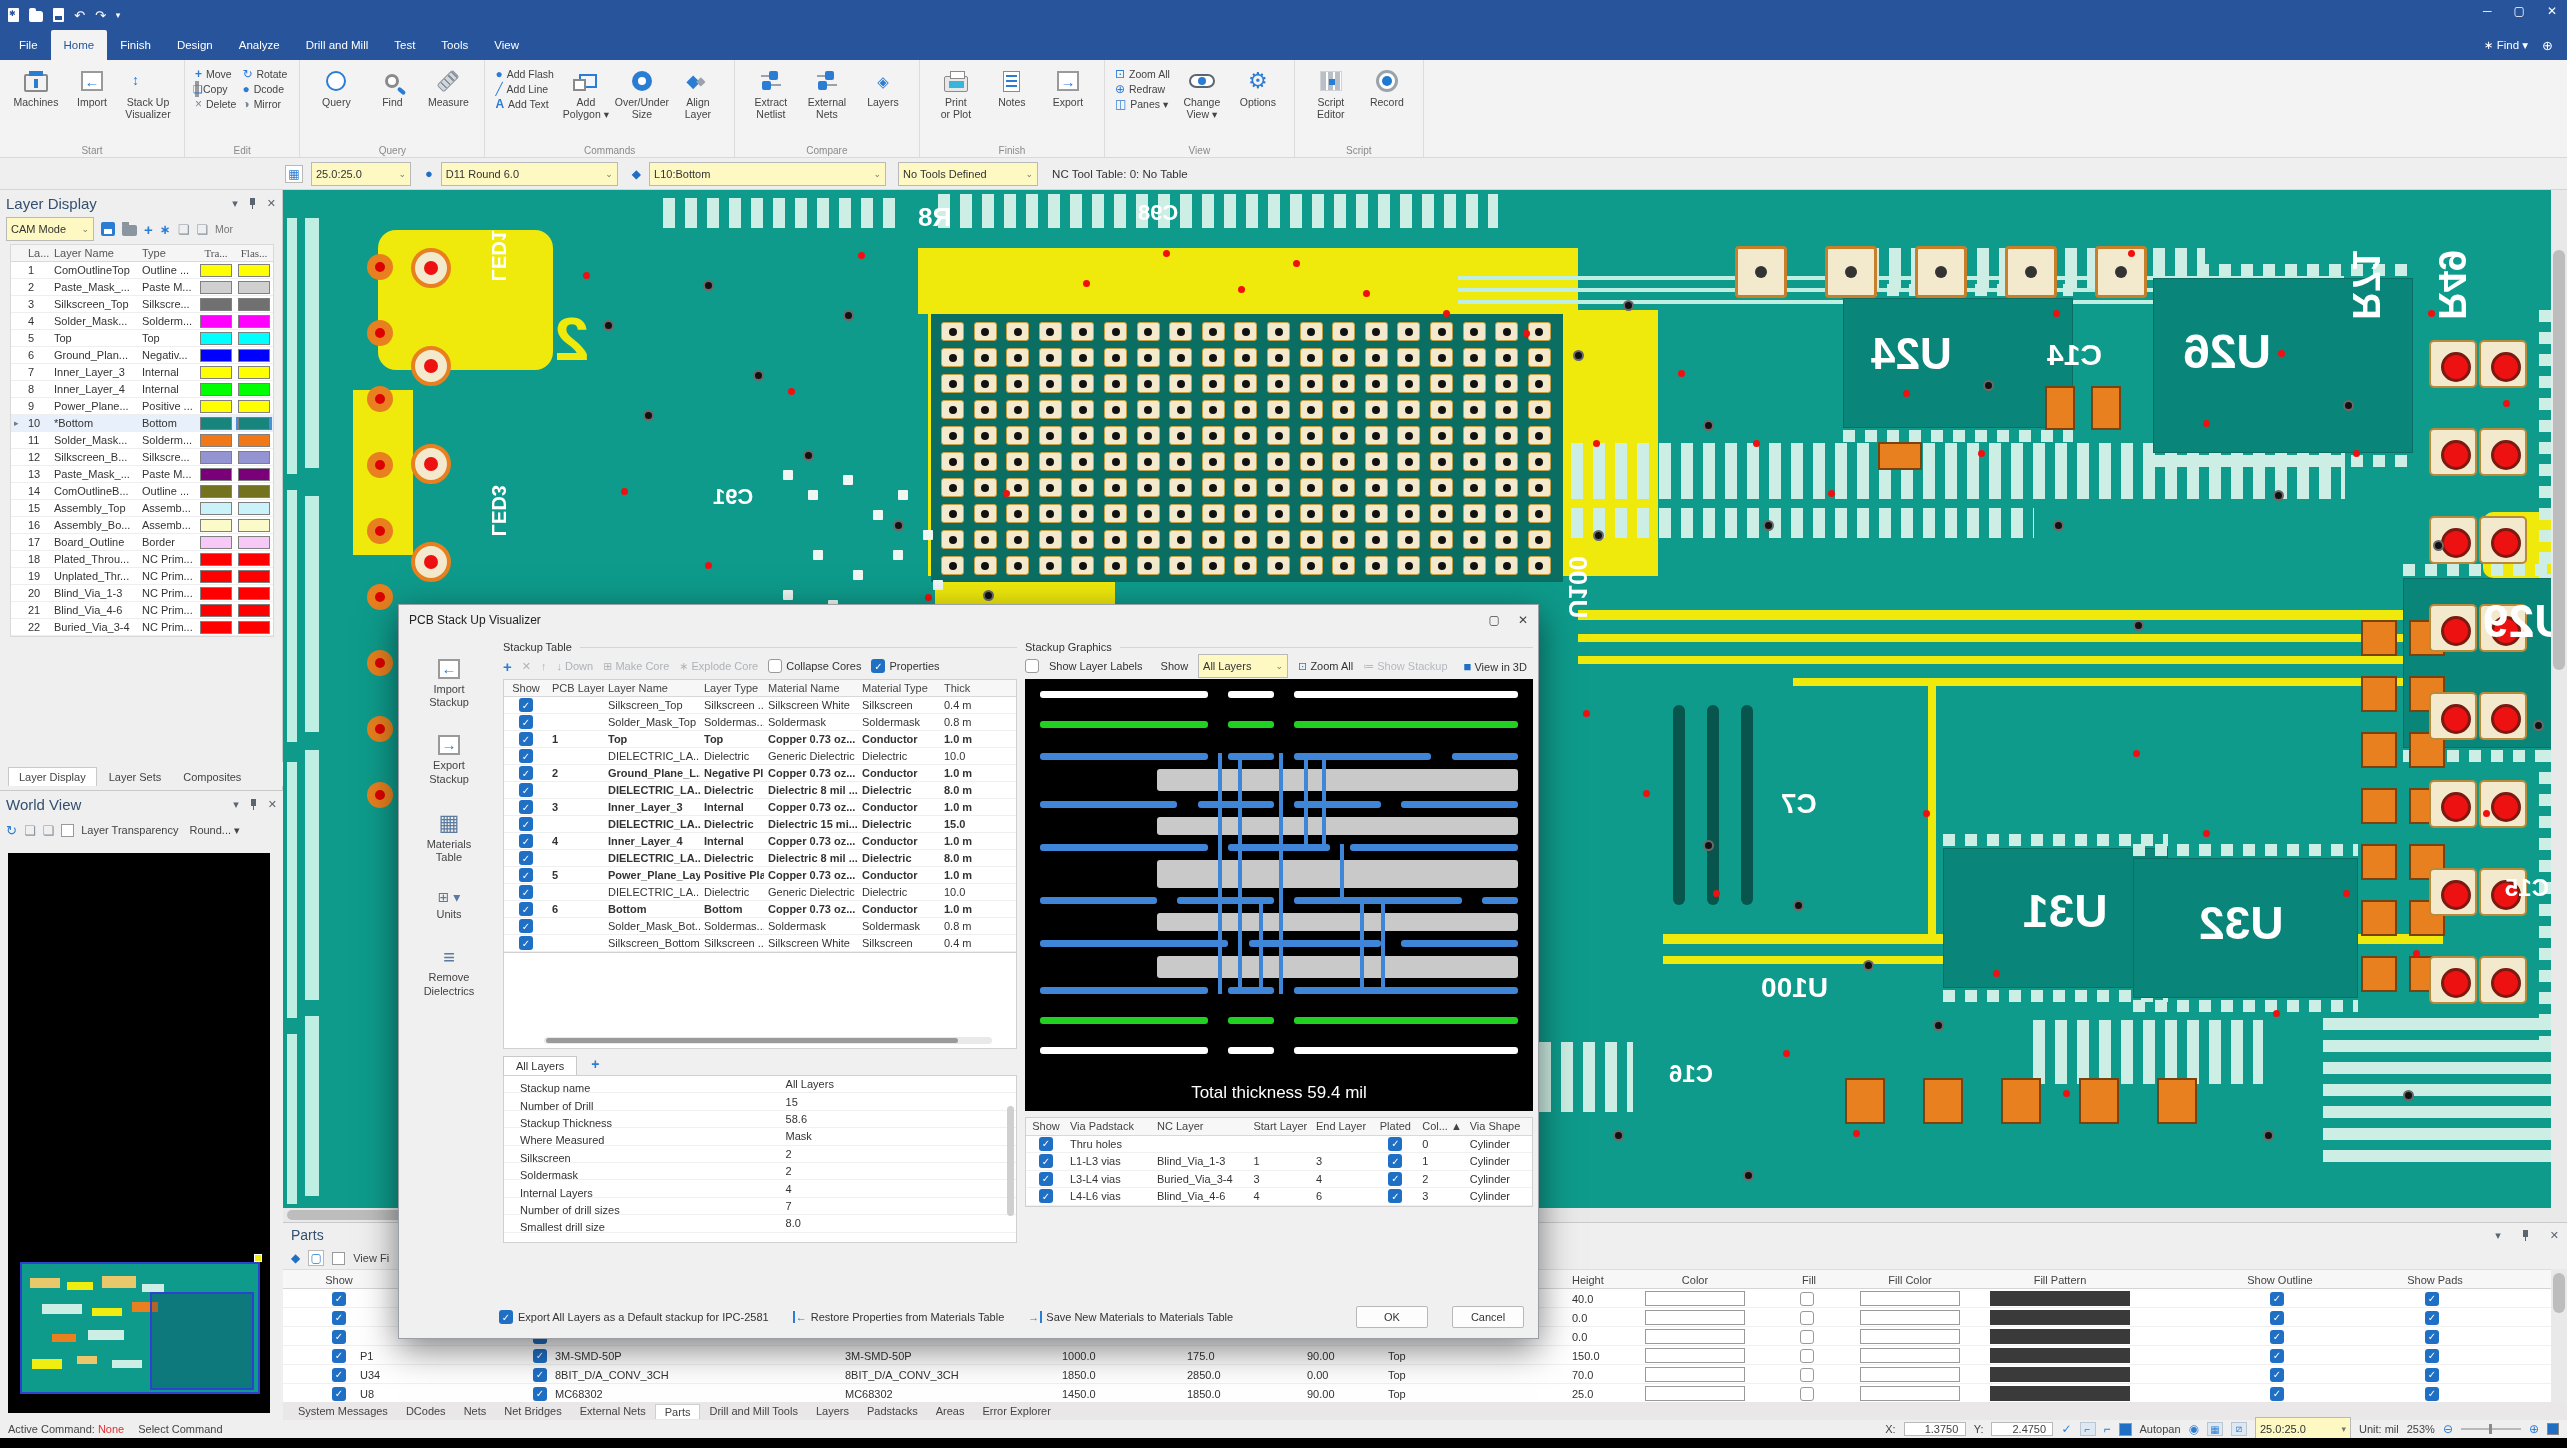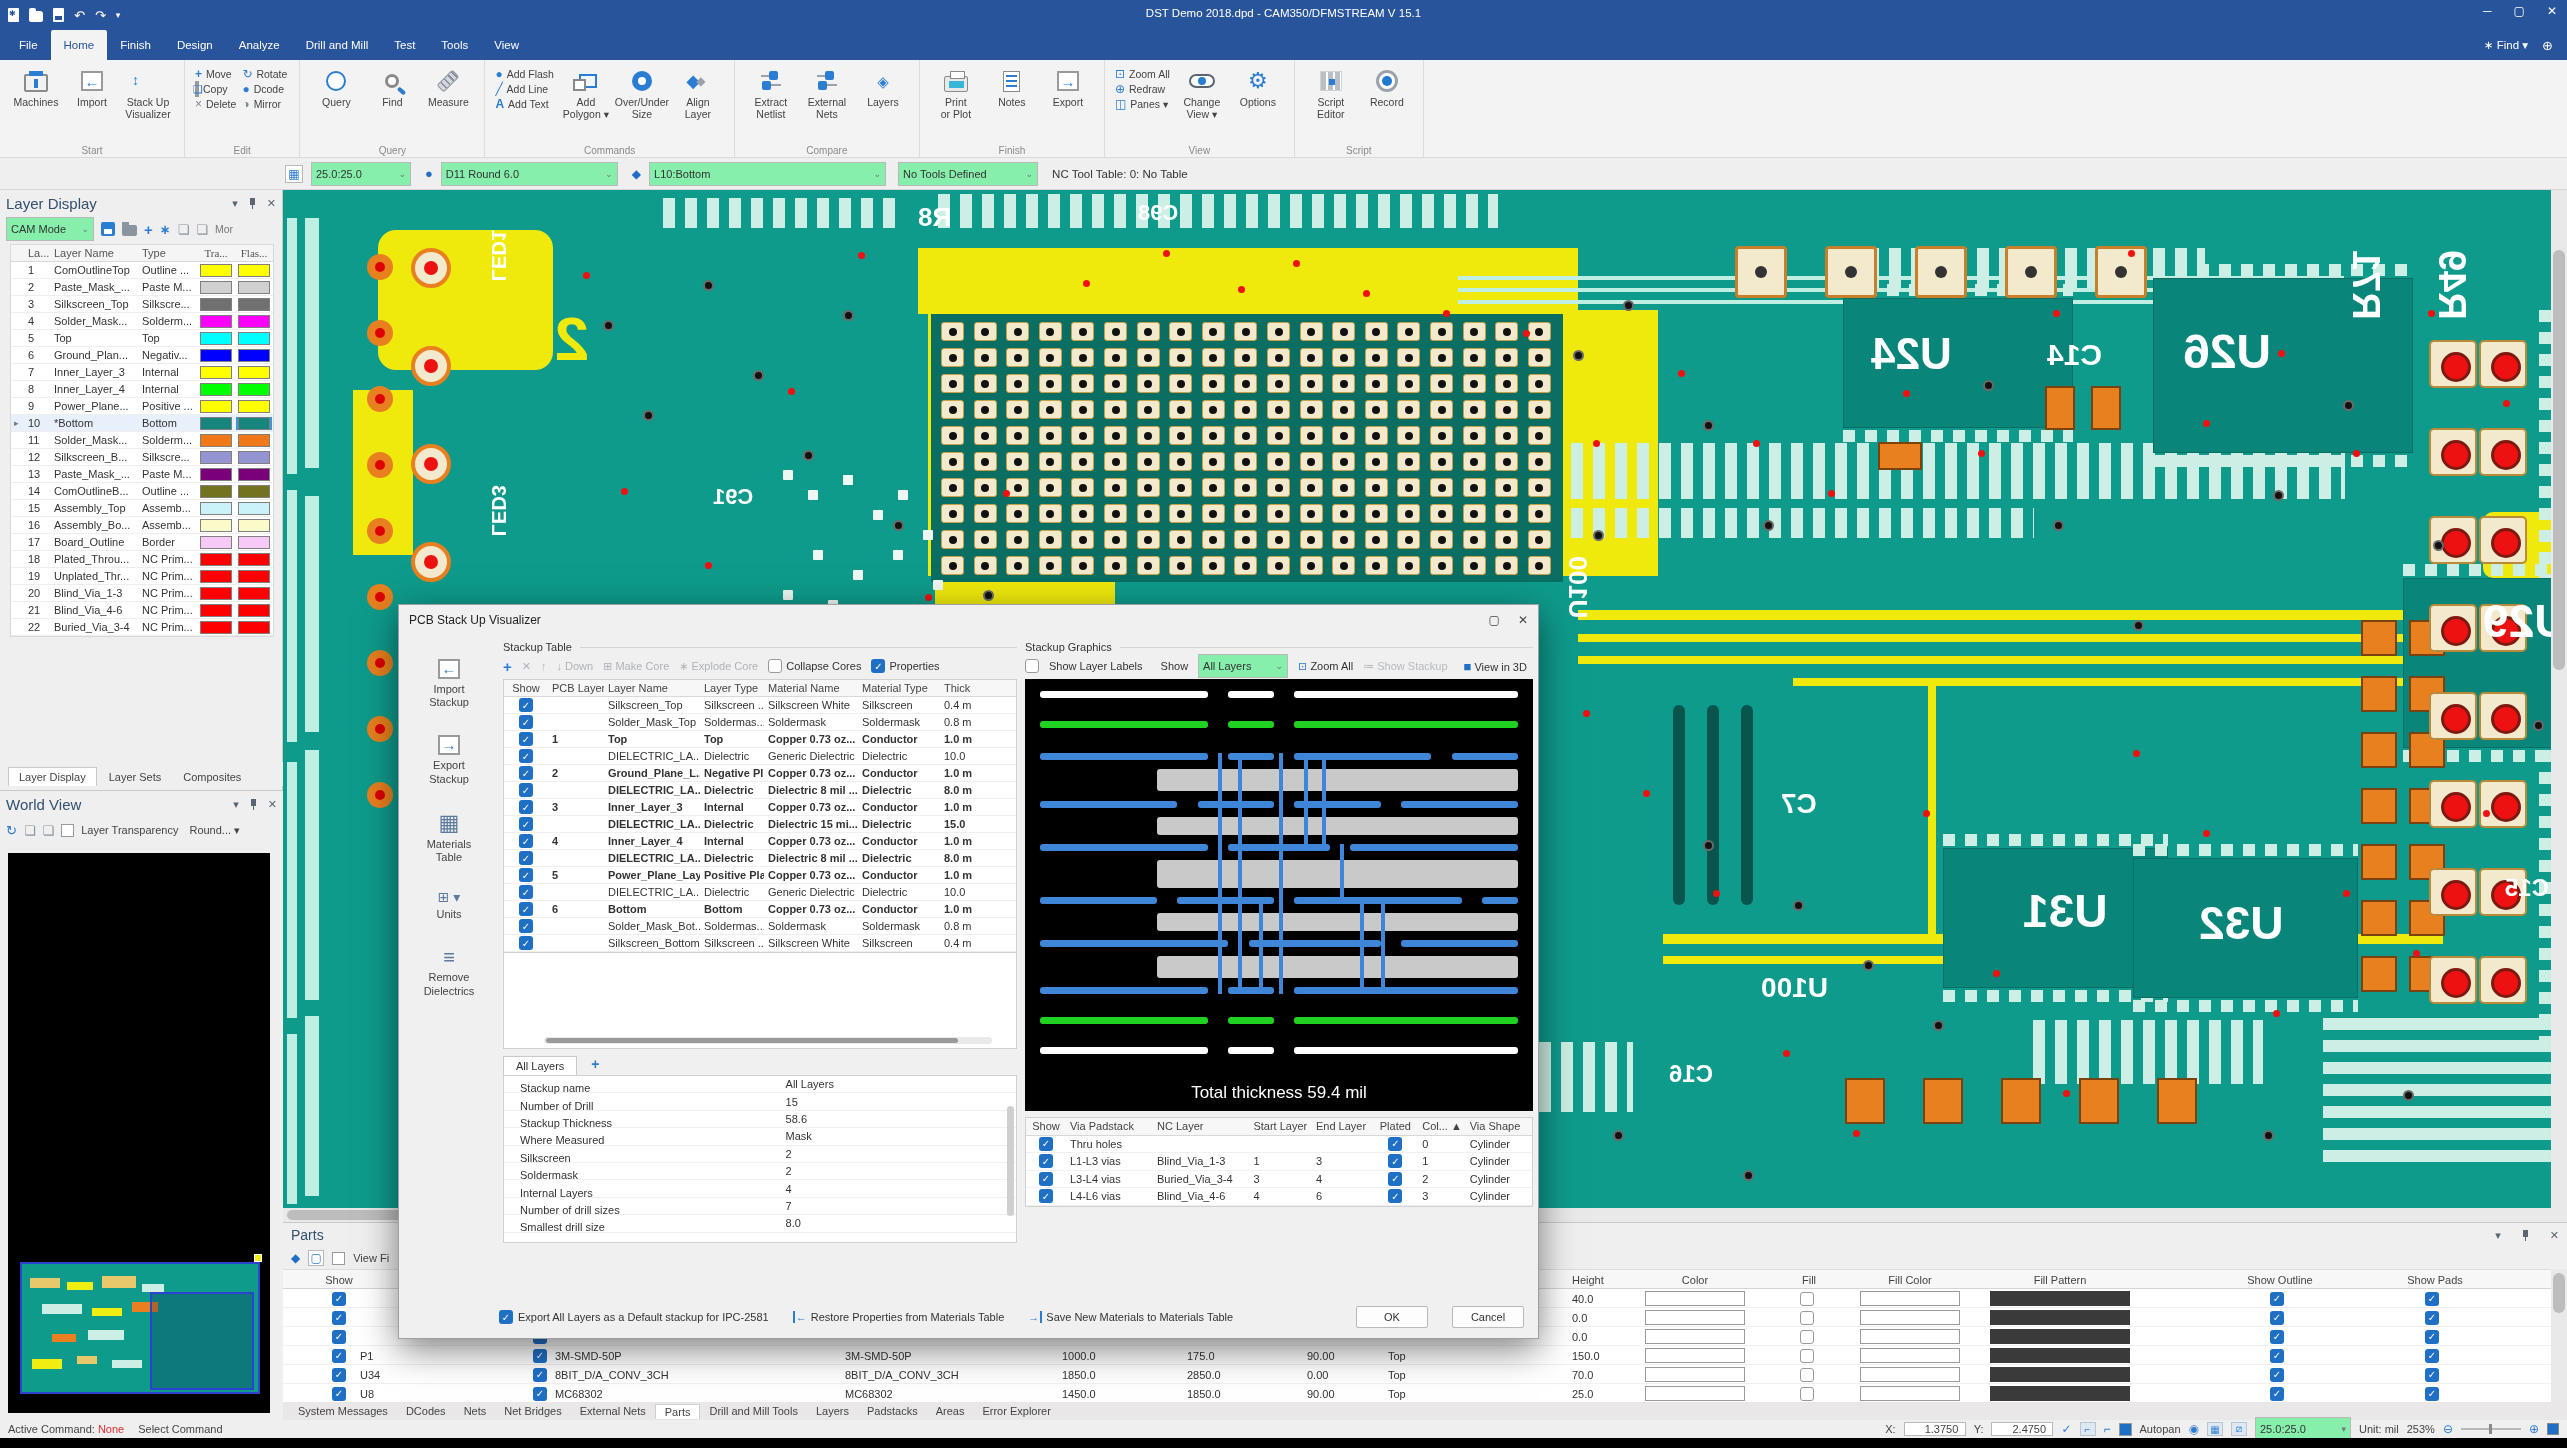--- a/index.html
+++ b/index.html
@@ -74,21 +74,21 @@
      repeating-linear-gradient(#b9bfc6 0 5px,#fff 5px 7px);border:1px solid #cfd3d8;position:relative;}
   .ic-keys::after{content:"";position:absolute;left:8px;top:7px;width:6px;height:6px;background:#2b7cd3;}
   .ic-record{width:22px;height:22px;border:3px solid #9aa2ab;border-radius:50%;display:flex;align-items:center;justify-content:center;background:#fff;}
   .ic-record::after{content:"";width:10px;height:10px;border-radius:50%;background:#1f7ad0;}
   .ic-machines{width:24px;height:18px;border:2px solid #8a8a8a;border-radius:2px;position:relative;background:#f2f2f2;margin-top:4px;}
   .ic-machines::before{content:"";position:absolute;left:3px;top:-5px;width:14px;height:5px;background:#2b7cd3;}
   .ic-machines::after{content:"";position:absolute;left:8px;top:3px;width:4px;height:9px;background:#2b7cd3;}
 
   
   .toolbar2{position:absolute;left:0;top:158px;width:2567px;height:32px;background:#f0eff0;border-bottom:1px solid #d5d5d5;display:flex;align-items:center;gap:8px;padding-left:285px;}
-  .sel{height:24px;border:1px solid #b9b9b9;background:#86efac;display:flex;align-items:center;justify-content:space-between;padding:0 4px;font-size:11px;color:#333;cursor:default;}
+  .sel{height:24px;border:1px solid #b9b9b9;background:#fef9c3;display:flex;align-items:center;justify-content:space-between;padding:0 4px;font-size:11px;color:#333;cursor:default;}
   .sel .car{color:#777;font-size:9px;margin-left:6px;}
   .t2icon{width:18px;height:18px;border:1px solid #b9b9b9;background:#fff;color:#2b7cd3;font-size:12px;display:flex;align-items:center;justify-content:center;}
 
   
   .leftdock{position:absolute;left:0;top:190px;width:283px;height:1230px;background:#f0eff0;border-right:1px solid #c9c9c9;}
   .panelhdr{height:26px;display:flex;align-items:center;padding:0 6px;color:#33506e;font-size:15px;}
   .panelhdr .sp{flex:1;}
   .phico{color:#5a6570;font-size:11px;margin-left:10px;cursor:default;}
   .pin{display:inline-block;width:9px;height:11px;position:relative;margin-left:10px;}
   .pin::before{content:"";position:absolute;left:2px;top:0;width:5px;height:7px;background:#5a6570;}
@@ -240,21 +240,20 @@
 
   <div class="titlebar">
     <div class="qat">
       <span class="fileico new"></span>
       <span class="folderico"></span>
       <span class="fileico save"></span>
       <span class="qi">↶</span>
       <span class="qi">↷</span>
       <span class="qi" style="font-size:9px;">▾</span>
     </div>
-    <div class="title-text">DST Demo 2018.dpd - CAM350/DFMSTREAM V 15.1</div>
     <div class="winbtns">
       <span>─</span>
       <span>▢</span>
       <span>✕</span>
     </div>
   </div>
 
   <div class="tabrow">
     <div class="rtabs" id="rtabs">
         <div class="rtab">File</div>

